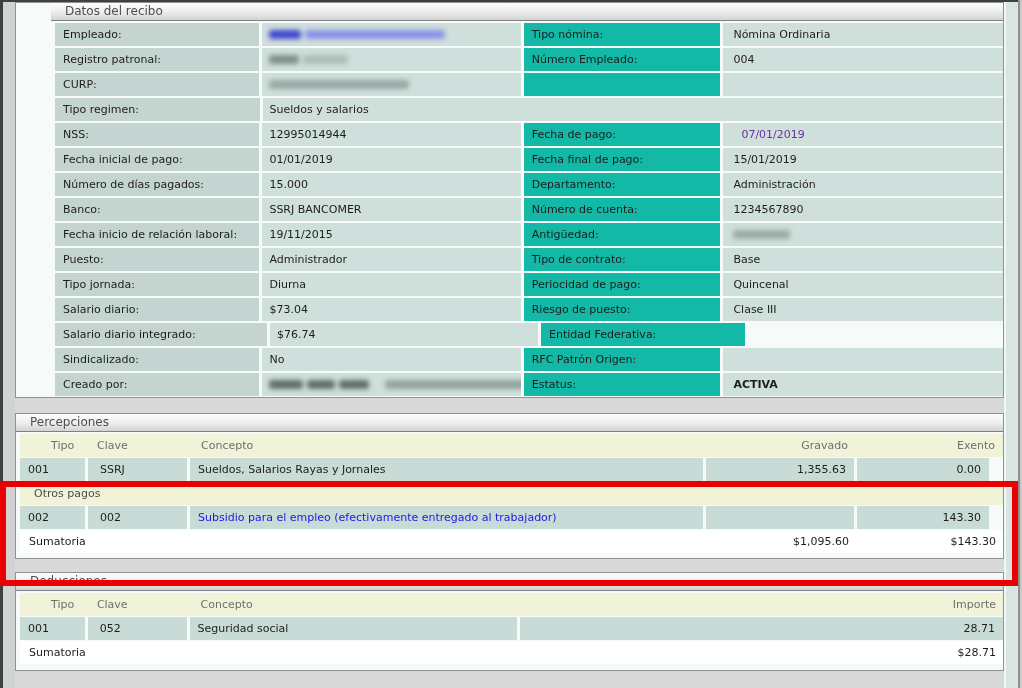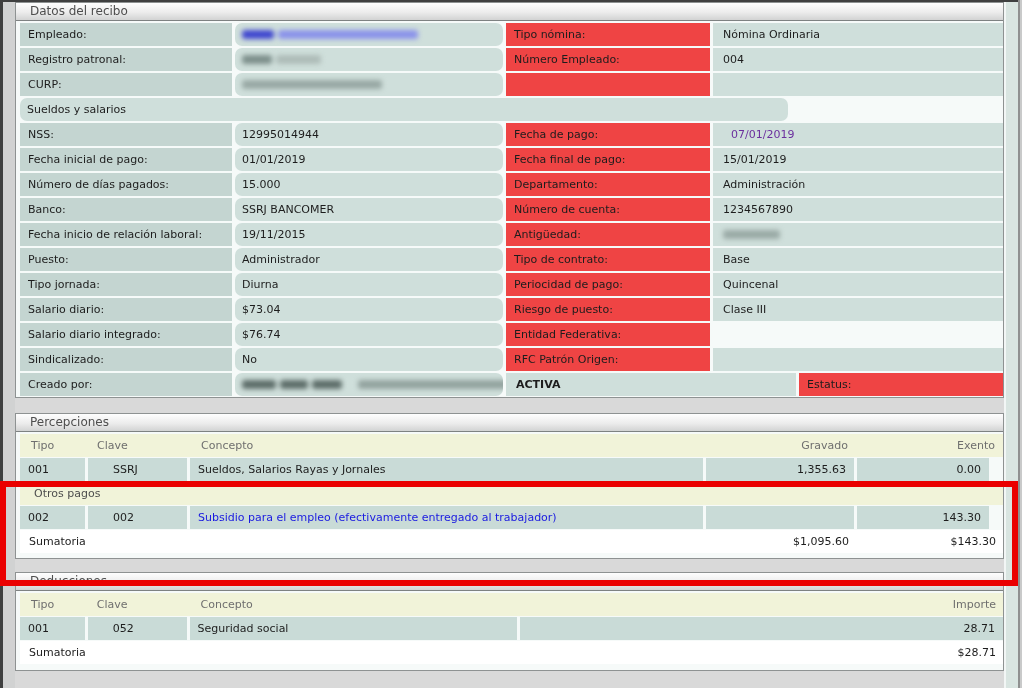--- a/index.html
+++ b/index.html
@@ -19,43 +19,43 @@
   .panel-header{height:17px;line-height:17px;padding-left:14px;font-size:12px;color:#4e4e4e;
     background:linear-gradient(to bottom,#fefefe 0%,#ececec 55%,#d2d3d3 100%);
     border-bottom:1px solid #7e8282;white-space:nowrap;overflow:hidden;}
   .rows{display:flex;flex-direction:column;padding:2px 0 0 4px;}
   .rows.gap2{gap:2px;} .rows.gap1{gap:1px;}
 
   
   .frow{display:flex;height:23px;gap:3px;}
   .fcell{display:flex;align-items:center;box-sizing:border-box;overflow:hidden;white-space:nowrap;}
   .flabel{width:212px;background:#c4d5d1;padding-left:8px;}
-  .fvalue{width:268px;background:#cfdfdb;padding-left:7px;border-radius:7px;}
+  .fvalue{width:268px;background:#cfdfdb;padding-left:7px;}
   .fvalue.wide{width:768px;}
-  .flabel2{width:204px;background:#ef4444;padding-left:8px;}
+  .flabel2{width:204px;background:#14b8a6;padding-left:8px;}
   .fvalue2{width:290px;background:#cfdfdb;padding-left:10px;}
   .purple-link{color:#6b2f9e;text-indent:8px;}
   .bold{font-weight:bold;}
   .redacted{display:flex;align-items:center;gap:4px;filter:blur(2.5px);}
   .redacted span{height:9px;border-radius:3px;display:inline-block;}
 
   
   .trow{display:flex;height:23px;gap:3px;}
   .tcell{display:flex;align-items:center;box-sizing:border-box;background:#c9dbd7;overflow:hidden;white-space:nowrap;}
   .thead-band,.band{height:23px;display:flex;align-items:center;box-sizing:border-box;}
   .thead-band{background:#f1f3d9;color:#6f6f6f;}
   .band-white{background:#ffffff;color:#1d1d1d;}
   .c-tipo{width:65px;padding-left:8px;}
-  .c-clave{width:99px;padding-left:25px;}
+  .c-clave{width:99px;padding-left:12px;}
   .c-concepto{width:513px;padding-left:8px;}
   .c-gravado{width:148px;justify-content:flex-end;padding-right:8px;}
   .c-exento{width:132px;justify-content:flex-end;padding-right:8px;}
   .c-concepto-d{width:328px;padding-left:8px;}
   .c-importe{width:485px;justify-content:flex-end;padding-right:8px;}
-  .h-tipo{width:68px;padding-left:11px;box-sizing:border-box;}
+  .h-tipo{width:68px;padding-left:31px;box-sizing:border-box;}
   .h-clave{width:102px;padding-left:9px;box-sizing:border-box;}
   .h-concepto{width:516px;padding-left:11px;box-sizing:border-box;}
   .h-gravado{width:151px;text-align:right;padding-right:9px;box-sizing:border-box;}
   .h-exento{width:145px;text-align:right;padding-right:7px;box-sizing:border-box;}
   .h-concepto-d{width:331px;padding-left:11px;box-sizing:border-box;}
   .h-importe{width:485px;text-align:right;padding-right:7px;box-sizing:border-box;}
   .s-label{width:200px;padding-left:9px;box-sizing:border-box;}
   .s-fill{flex:1;}
   .s-gravado{width:151px;text-align:right;padding-right:9px;box-sizing:border-box;}
   .s-exento{width:145px;text-align:right;padding-right:7px;box-sizing:border-box;}
@@ -71,21 +71,21 @@
 <body>
 
 <div id="screen">
   <div class="edge-top"></div>
   <div class="edge-left-dark"></div>
   <div class="left-gutter"></div>
   <div class="right-strip"></div>
   <div class="right-border"></div>
   <div class="right-outer"></div>
 
-  <div class="panel" style="top:2px;height:396px;">
+  <div class="panel" style="top:2px;height:396px;padding-left:35px;">
     <div class="panel-header">
       <span>Datos del recibo</span>
     </div>
     <div class="rows gap2" id="datos-rows">
         <div class="frow">
           <div class="fcell flabel">Empleado:</div>
           <div class="fcell fvalue">
             <span class="redacted">
               <span style="width: 32px; background: rgb(63, 70, 207);"></span>
               <span style="width: 140px; background: rgb(138, 146, 234);"></span>
@@ -115,20 +115,21 @@
             <span class="redacted">
               <span style="width: 140px; background: rgb(152, 168, 164);"></span>
             </span>
           </div>
           <div class="fcell flabel2"></div>
           <div class="fcell fvalue2">
             <span></span>
           </div>
         </div>
         <div class="frow">
+          <div class="fcell flabel">Tipo regimen:</div>
           <div class="fcell fvalue wide">Sueldos y salarios</div>
         </div>
         <div class="frow">
           <div class="fcell flabel">NSS:</div>
           <div class="fcell fvalue">12995014944</div>
           <div class="fcell flabel2">Fecha de pago:</div>
           <div class="fcell fvalue2">
             <span class="purple-link">07/01/2019</span>
           </div>
         </div>
@@ -207,24 +208,24 @@
           <div class="fcell flabel">Creado por:</div>
           <div class="fcell fvalue">
             <span class="redacted">
               <span style="width: 34px; background: rgb(93, 109, 105);"></span>
               <span style="width: 28px; background: rgb(93, 109, 105);"></span>
               <span style="width: 30px; background: rgb(93, 109, 105);"></span>
               <span style="width: 8px; background: transparent; height: 1px;"></span>
               <span style="width: 150px; background: rgb(147, 163, 159);"></span>
             </span>
           </div>
+          <div class="fcell flabel2">Estatus:</div>
           <div class="fcell fvalue2">
             <span class="bold">ACTIVA</span>
           </div>
-          <div class="fcell flabel2">Estatus:</div>
         </div>
       </div>
   </div>
 
   <div class="panel" style="top:413px;height:146px;">
     <div class="panel-header">
       <span>Percepciones</span>
     </div>
     <div class="rows gap1">
       <div class="thead-band">

